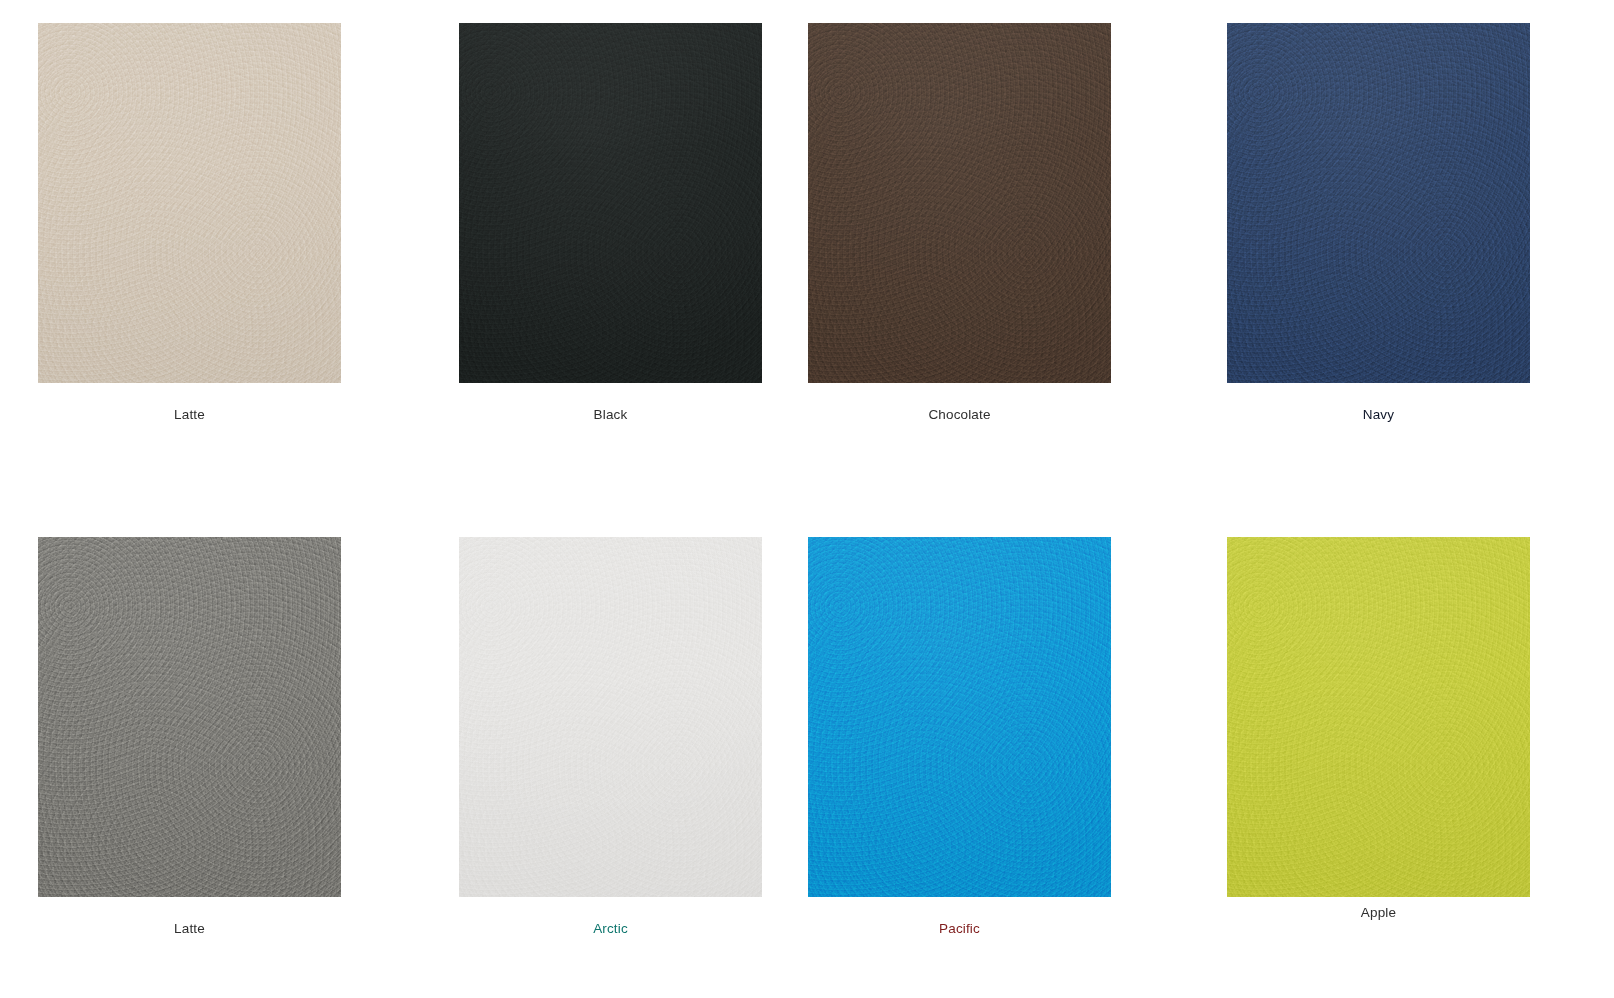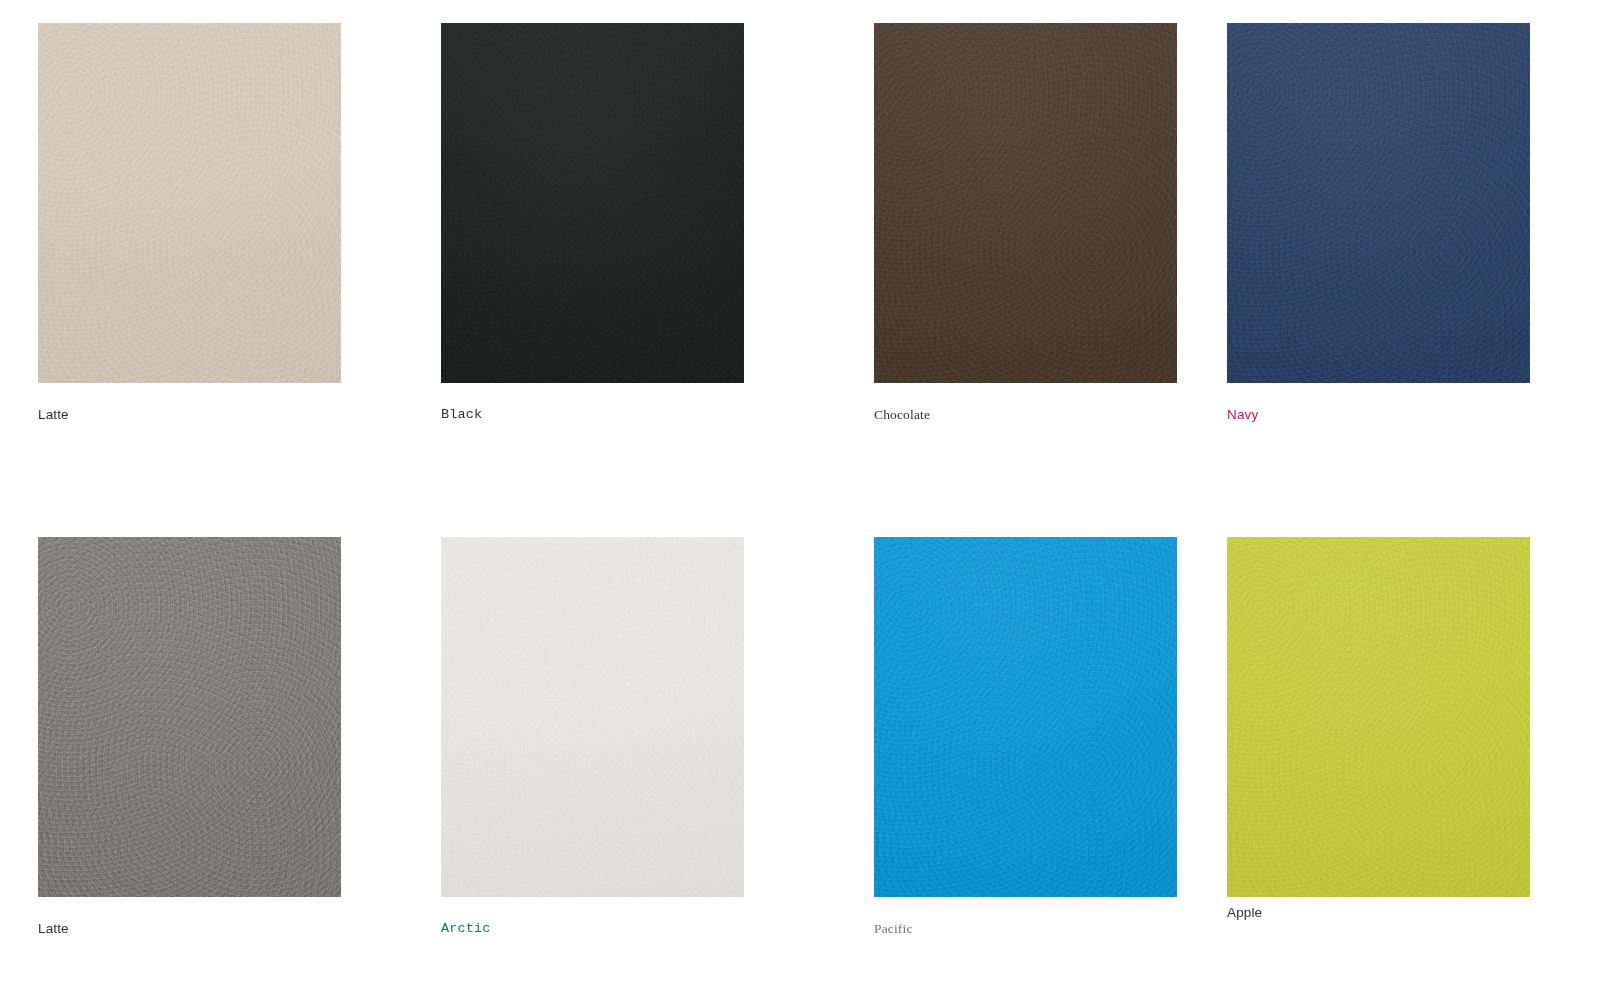--- a/index.html
+++ b/index.html
@@ -31,22 +31,22 @@
     justify-content: flex-start;
   }
   .swatch-row.row-0 { top: 23px; }
   .swatch-row.row-1 { top: 537px; }
 
   .swatch-cell {
     position: absolute;
     width: 303px;
   }
   .swatch-cell.col-0 { left: 38px; }
-  .swatch-cell.col-1 { left: 441px; font-family: Liberation Mono, monospace; }
-  .swatch-cell.col-2 { left: 874px; font-family: Liberation Serif, serif; }
+  .swatch-cell.col-1 { left: 459px; }
+  .swatch-cell.col-2 { left: 808px; }
   .swatch-cell.col-3 { left: 1227px; }
 
   .swatch-chip {
     position: relative;
     width: 303px;
     height: 360px;
     overflow: hidden;
     background-color: #cccccc;
   }
 
@@ -69,20 +69,21 @@
     position: absolute;
     inset: 0;
     pointer-events: none;
     background-image:
       radial-gradient(ellipse 150% 110% at 44% 30%, rgba(255,255,255,0.055) 0%, rgba(255,255,255,0) 62%),
       linear-gradient(176deg, rgba(255,255,255,0.035) 0%, rgba(0,0,0,0.0) 38%, rgba(0,0,0,0.035) 100%);
   }
 
   .swatch-label {
     width: 303px;
+    text-align: center;
     font-size: 13.5px;
     line-height: 1;
     color: #2f2f2f;
     letter-spacing: 0.15px;
     margin-top: 25px;
     white-space: nowrap;
   }
 </style>
 </head>
 <body style="background: rgb(255, 255, 255);">
@@ -112,21 +113,21 @@
         <div class="sheen"></div>
       </div>
       <div class="swatch-label" style="color: rgb(47, 47, 47);">Chocolate</div>
     </div>
 
     <div class="swatch-cell col-3">
       <div class="swatch-chip" style="background-color: rgb(43, 65, 102);">
         <div class="grain"></div>
         <div class="sheen"></div>
       </div>
-      <div class="swatch-label" style="color: #be185d;">Navy</div>
+      <div class="swatch-label" style="color: #0f172a;">Navy</div>
     </div>
   </div>
 
   <div class="swatch-row row-1">
     <div class="swatch-cell col-0">
       <div class="swatch-chip" style="background-color: rgb(124, 123, 118);">
         <div class="grain"></div>
         <div class="sheen"></div>
       </div>
       <div class="swatch-label" style="color: rgb(47, 47, 47);">Latte</div>
@@ -138,21 +139,21 @@
         <div class="sheen"></div>
       </div>
       <div class="swatch-label" style="color: #0f766e;">Arctic</div>
     </div>
 
     <div class="swatch-cell col-2">
       <div class="swatch-chip" style="background-color: rgb(11, 150, 213);">
         <div class="grain"></div>
         <div class="sheen"></div>
       </div>
-      <div class="swatch-label" style="color: #737373;">Pacific</div>
+      <div class="swatch-label" style="color: #7f1d1d;">Pacific</div>
     </div>
 
     <div class="swatch-cell col-3">
       <div class="swatch-chip" style="background-color: rgb(197, 204, 60);">
         <div class="grain"></div>
         <div class="sheen"></div>
       </div>
       <div class="swatch-label" style="color: rgb(47, 47, 47); margin-top: 9px;">Apple</div>
     </div>
   </div>

